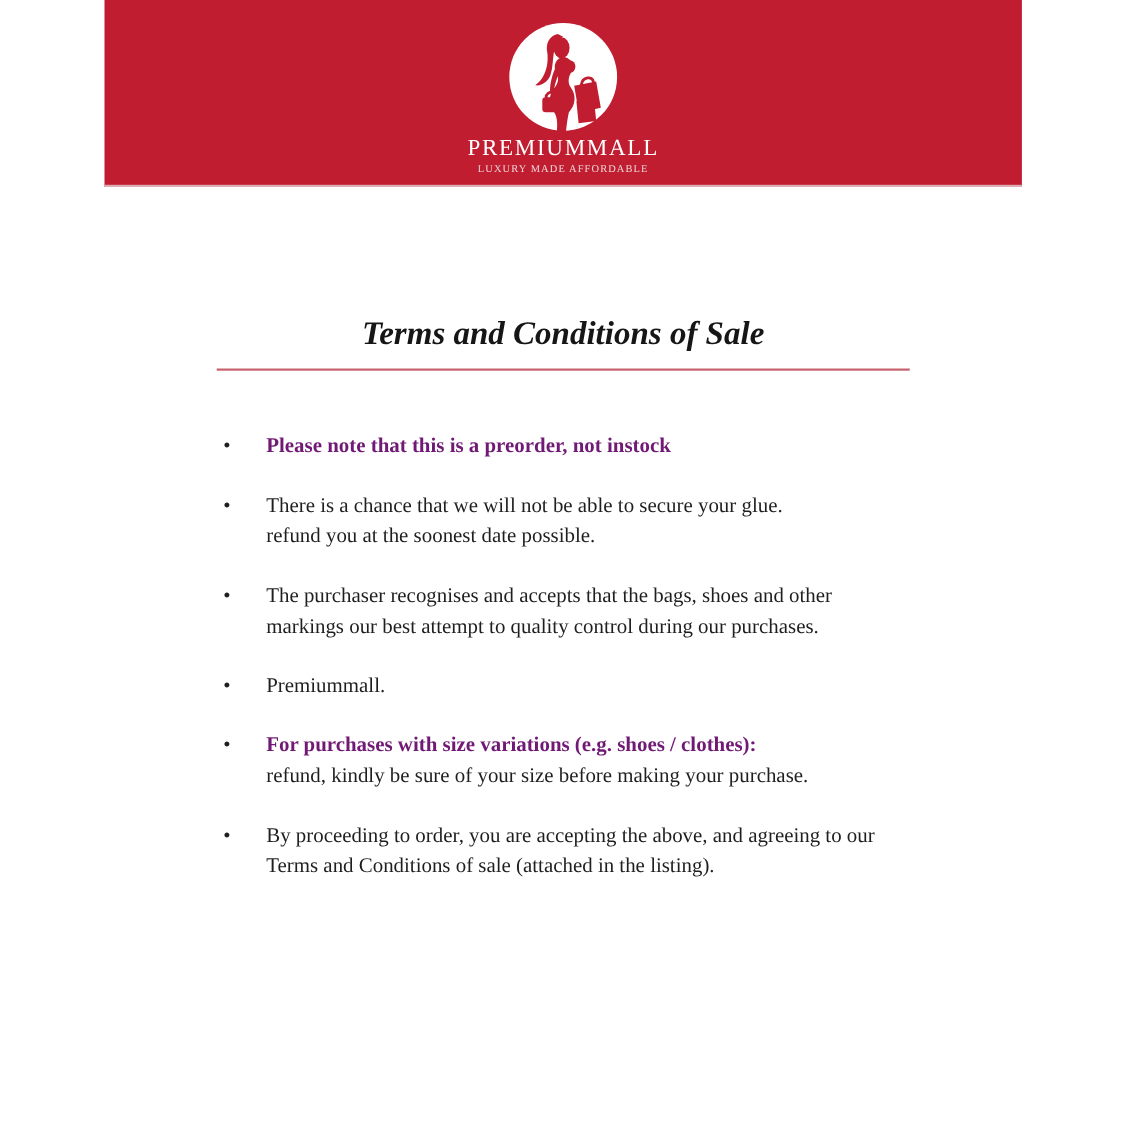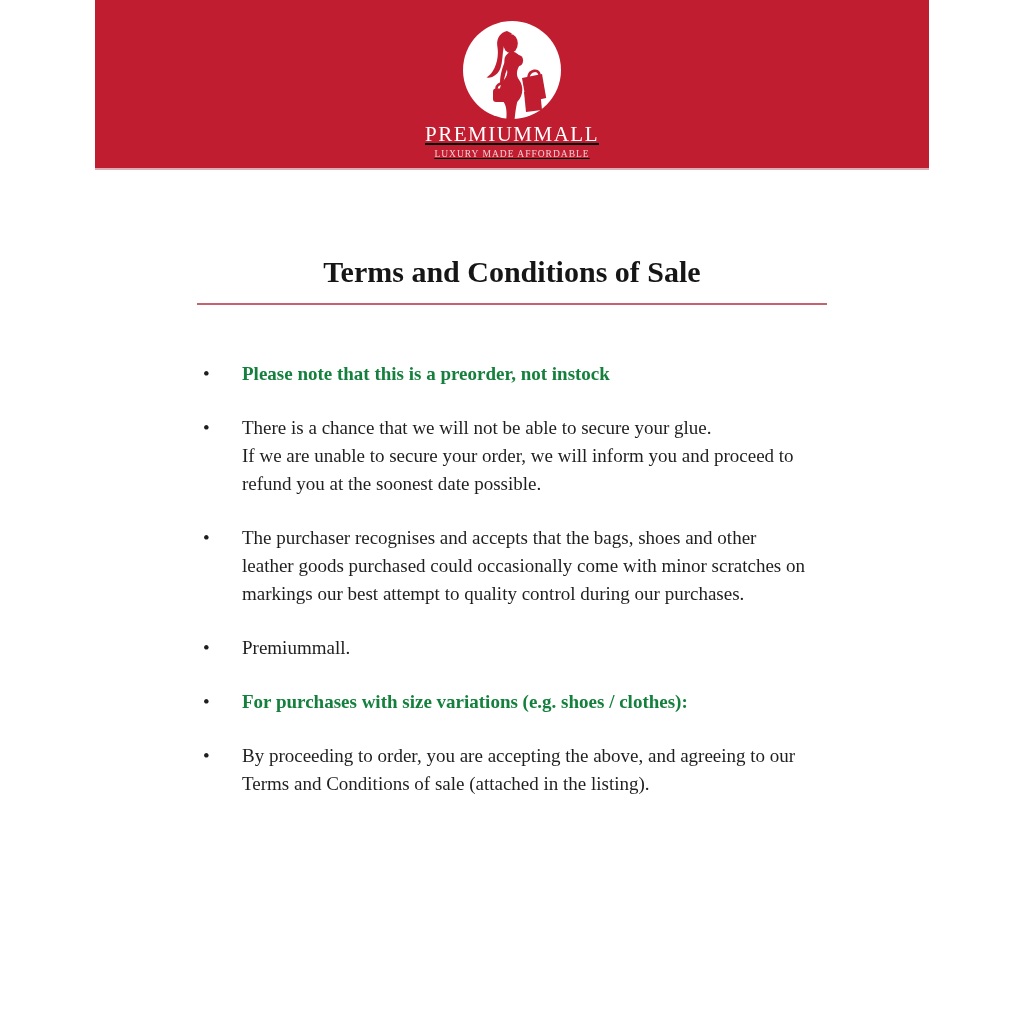--- a/index.html
+++ b/index.html
@@ -12,21 +12,20 @@
 
   
   .banner {
     margin: 0 95px;
     height: 170px;
     background: #c01e30;
     border-bottom: 2px solid #ddadb6;
     box-sizing: border-box;
     text-align: center;
     overflow: hidden;
-    text-decoration: underline;
   }
   .logo-wrap {
     width: 100px; height: 100px;
     margin: 20px auto 0;
     display: block;
   }
   .brand-name {
     color: #ffffff;
     font-size: 21px;
     letter-spacing: 1.5px;
@@ -41,26 +40,27 @@
     line-height: 12px;
     margin-top: 1px;
   }
 
   
   .content {
     width: 630px;
     margin: 0 auto;
   }
   .doc-title {
-    margin: 84px 0 0;
+    margin: 116px 0 0;
     text-align: center;
     font-size: 30px;
     line-height: 36px;
     font-weight: bold;
     color: #161616;
+    font-style: italic;
   }
   .divider {
     border: none;
     height: 2px;
     width: 630px;
     margin: 13px auto 0;
     background: #c5626d;
   }
   .terms {
     list-style: none;
@@ -80,21 +80,21 @@
     color: #1f1f1f;
   }
   .text { flex: 1 1 auto; }
   .line {
     font-size: 19px;
     line-height: 28px;
     color: #1f1f1f;
     white-space: nowrap;
   }
   .line.em {
-    color: #15803d;
+    color: #701a75;
     font-weight: bold;
   }
 </style>
 </head>
 <body>
 
 <header class="banner">
   <svg class="logo-wrap" viewBox="0 0 100 100" aria-hidden="true">
     <circle cx="50" cy="50" r="49" fill="#ffffff"></circle>
     <g fill="#c01e30" stroke="none">
@@ -137,45 +137,44 @@
       <span class="marker">•</span>
       <div class="text">
         <div class="line em">Please note that this is a preorder, not instock</div>
       </div>
     </li>
 
     <li>
       <span class="marker">•</span>
       <div class="text">
         <div class="line">There is a chance that we will not be able to secure your glue.</div>
-        <div class="line">If we are unable to secure your order, we will inform you and proceed to</div>
         <div class="line">refund you at the soonest date possible.</div>
       </div>
     </li>
 
     <li>
       <span class="marker">•</span>
       <div class="text">
         <div class="line">The purchaser recognises and accepts that the bags, shoes and other</div>
-        <div class="line">leather goods purchased could occasionally come with minor scratches on</div>
         <div class="line">markings our best attempt to quality control during our purchases.</div>
       </div>
     </li>
 
     <li>
       <span class="marker">•</span>
       <div class="text">
         <div class="line">Premiummall.</div>
       </div>
     </li>
 
     <li>
       <span class="marker">•</span>
       <div class="text">
         <div class="line em">For purchases with size variations (e.g. shoes / clothes):</div>
+        <div class="line">refund, kindly be sure of your size before making your purchase.</div>
       </div>
     </li>
 
     <li>
       <span class="marker">•</span>
       <div class="text">
         <div class="line">By proceeding to order, you are accepting the above, and agreeing to our</div>
         <div class="line">Terms and Conditions of sale (attached in the listing).</div>
       </div>
     </li>

